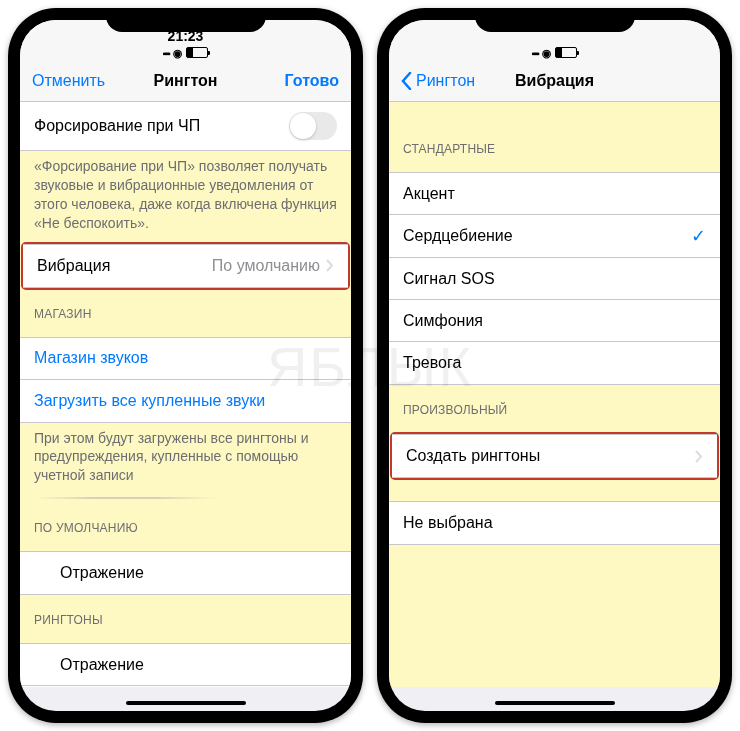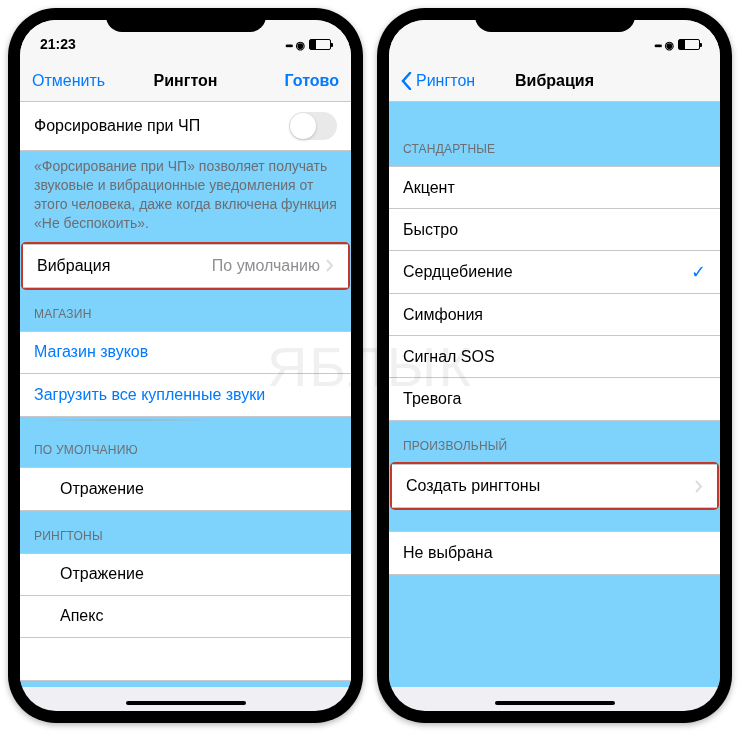--- a/index.html
+++ b/index.html
@@ -55,20 +55,21 @@
     }
     .status-bar {
       height: 40px;
       display: flex;
       justify-content: space-between;
       align-items: center;
       padding: 8px 20px 0;
       font-size: 14px;
       font-weight: 600;
       background: #f7f7f7;
+      flex-direction: column;
     }
     .status-right { display: flex; align-items: center; gap: 4px; }
     .signal::before { content: "▪▪▪▪"; letter-spacing: -2px; font-size: 10px; }
     .wifi::before { content: "◉"; font-size: 11px; }
     .battery {
       width: 22px; height: 11px; border: 1px solid #000; border-radius: 2px; position: relative;
     }
     .battery::after {
       content: ""; position: absolute; right: -3px; top: 3px; width: 2px; height: 4px; background: #000; border-radius: 0 1px 1px 0;
     }
@@ -94,21 +95,21 @@
     .nav-title {
       font-weight: 600;
       font-size: 16px;
       position: absolute;
       left: 50%;
       transform: translateX(-50%);
     }
     .back-chevron {
       width: 11px; height: 18px; margin-right: 4px;
     }
-    .content { height: calc(100% - 82px - 24px); overflow-y: auto; background: #7dd3fc; }
+    .content { height: calc(100% - 82px - 24px); overflow-y: auto; background: #fef9c3; }
     .content::-webkit-scrollbar { display: none; }
     .cell-group { background: #fff; border-top: 0.5px solid #c8c7cc; border-bottom: 0.5px solid #c8c7cc; }
     .cell {
       min-height: 42px;
       padding: 10px 14px;
       display: flex;
       align-items: center;
       justify-content: space-between;
       border-bottom: 0.5px solid #c8c7cc;
       font-size: 16px;
@@ -124,21 +125,21 @@
     }
     .checkmark { color: #007aff; font-size: 18px; font-weight: 500; }
     .toggle {
       width: 48px; height: 28px; background: #e9e9ea; border-radius: 14px; position: relative;
     }
     .toggle-knob {
       width: 26px; height: 26px; background: #fff; border-radius: 50%; position: absolute; top: 1px; left: 1px;
       box-shadow: 0 1px 3px rgba(0,0,0,0.2);
     }
     .section-header {
-      padding: 18px 14px 10px;
+      padding: 18px 14px 16px;
       font-size: 12px;
       color: #6d6d72;
       text-transform: uppercase;
       letter-spacing: 0.2px;
     }
     .footer-text {
       padding: 6px 14px 10px;
       font-size: 14px;
       color: #6d6d72;
       line-height: 1.35;
@@ -215,20 +216,21 @@
 
       <div class="section-header">МАГАЗИН</div>
       <div class="cell-group">
         <div class="cell">
             <span class="cell-link">Магазин звуков</span>
           </div>
         <div class="cell">
             <span class="cell-link">Загрузить все купленные звуки</span>
           </div>
       </div>
+      <div class="footer-text">При этом будут загружены все рингтоны и предупреждения, купленные с помощью учетной записи</div>
       <div class="scroll-hint"></div>
 
       <div class="section-header">ПО УМОЛЧАНИЮ</div>
       <div class="cell-group">
         <div class="cell indent">
             <span class="cell-label">Отражение</span>
           </div>
       </div>
 
       <div class="section-header">РИНГТОНЫ</div>
@@ -271,31 +273,28 @@
     </div>
     <div class="content">
       <div style="height:22px"></div>
 
       <div class="section-header">СТАНДАРТНЫЕ</div>
       <div class="cell-group" id="standard-list">
           <div class="cell">
             <span class="cell-label">Акцент</span>
           </div>
           <div class="cell">
-            <span class="cell-label">Быстро</span>
-          </div>
-          <div class="cell">
             <span class="cell-label">Сердцебиение</span>
             <span class="checkmark">✓</span>
           </div>
           <div class="cell">
+            <span class="cell-label">Сигнал SOS</span>
+          </div>
+          <div class="cell">
             <span class="cell-label">Симфония</span>
-          </div>
-          <div class="cell">
-            <span class="cell-label">Сигнал SOS</span>
           </div>
           <div class="cell">
             <span class="cell-label">Тревога</span>
           </div>
         </div>
 
       <div class="section-header">ПРОИЗВОЛЬНЫЙ</div>
       <div class="highlight-box">
         <div class="cell-group">
           <div class="cell">

